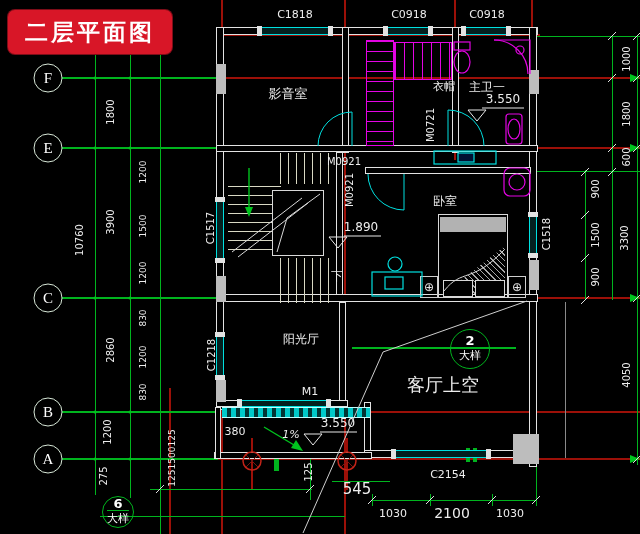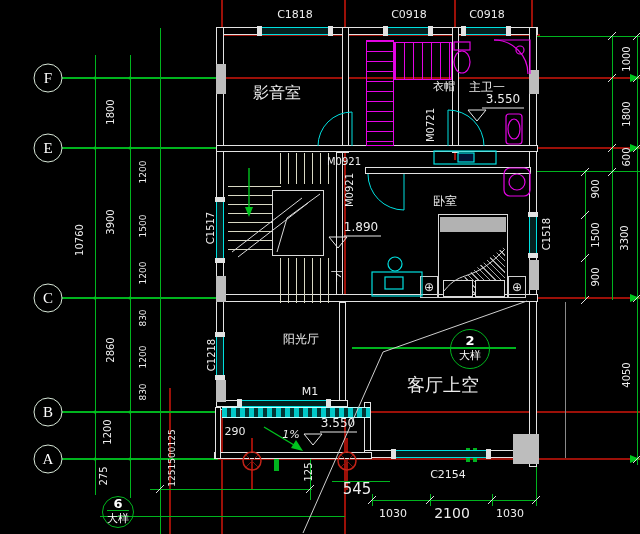--- a/index.html
+++ b/index.html
@@ -242,20 +242,21 @@
       <rect x="434" y="151" width="62" height="13"></rect>
       <rect x="458" y="153" width="16" height="9" fill="#013"></rect>
       <rect x="372" y="272" width="50" height="24"></rect>
       <rect x="385" y="277" width="18" height="12"></rect>
       <circle cx="395" cy="264" r="7"></circle>
     </g>
 
     <path d="M 444 291 C 462 268 472 284 504 250" stroke="#d8d8d8" fill="none" stroke-width="1"></path>
   </svg>
 
+  <div id="title">二层平面图</div>
 
   <div id="bubbles">
       <div class="bubble" style="left: 48px; top: 78px; width: 27px; height: 27px; font-size: 15px;">F</div>
       <div class="bubble" style="left: 48px; top: 148px; width: 27px; height: 27px; font-size: 15px;">E</div>
       <div class="bubble" style="left: 48px; top: 298px; width: 27px; height: 27px; font-size: 15px;">C</div>
       <div class="bubble" style="left: 48px; top: 412px; width: 27px; height: 27px; font-size: 15px;">B</div>
       <div class="bubble" style="left: 48px; top: 459px; width: 27px; height: 27px; font-size: 15px;">A</div>
     </div>
   <div id="callouts">
       <div class="callout" style="left: 470px; top: 349px; width: 38px; height: 38px;">
@@ -264,21 +265,21 @@
       </div>
       <div class="callout" style="left: 118px; top: 512px; width: 30px; height: 30px;">
         <div class="num">6</div>
         <div class="ref">大样</div>
       </div>
     </div>
   <div id="labels">
       <div class="lbl" style="left: 295px; top: 14px; font-size: 11px; transform: translate(-50%, -50%);">C1818</div>
       <div class="lbl" style="left: 409px; top: 14px; font-size: 11px; transform: translate(-50%, -50%);">C0918</div>
       <div class="lbl" style="left: 487px; top: 14px; font-size: 11px; transform: translate(-50%, -50%);">C0918</div>
-      <div class="lbl" style="left: 277px; top: 93px; font-size: 16px; transform: translate(-50%, -50%);">影音室</div>
+      <div class="lbl" style="left: 288px; top: 93px; font-size: 13px; transform: translate(-50%, -50%);">影音室</div>
       <div class="lbl" style="left: 420px; top: 86px; font-size: 11px; transform: translate(-50%, -50%); margin-left: 24px;">衣帽</div>
       <div class="lbl" style="left: 487px; top: 87px; font-size: 12px; transform: translate(-50%, -50%);">主卫一</div>
       <div class="lbl" style="left: 445px; top: 201px; font-size: 12px; transform: translate(-50%, -50%);">卧室</div>
       <div class="lbl" style="left: 301px; top: 339px; font-size: 12px; transform: translate(-50%, -50%);">阳光厅</div>
       <div class="lbl" style="left: 443px; top: 385px; font-size: 18px; transform: translate(-50%, -50%);">客厅上空</div>
       <div class="lbl" style="left: 344px; top: 162px; font-size: 10px; transform: translate(-50%, -50%);">M0921</div>
       <div class="lbl" style="left: 350px; top: 190px; font-size: 10px; transform: translate(-50%, -50%) rotate(-90deg);">M0921</div>
       <div class="lbl" style="left: 431px; top: 125px; font-size: 10px; transform: translate(-50%, -50%) rotate(-90deg);">M0721</div>
       <div class="lbl" style="left: 211px; top: 228px; font-size: 10px; transform: translate(-50%, -50%) rotate(-90deg);">C1517</div>
       <div class="lbl" style="left: 212px; top: 355px; font-size: 10px; transform: translate(-50%, -50%) rotate(-90deg);">C1218</div>
@@ -306,18 +307,18 @@
       <div class="lbl" style="left: 596px; top: 189px; font-size: 10px; transform: translate(-50%, -50%) rotate(-90deg);">900</div>
       <div class="lbl" style="left: 596px; top: 235px; font-size: 10px; transform: translate(-50%, -50%) rotate(-90deg);">1500</div>
       <div class="lbl" style="left: 596px; top: 277px; font-size: 10px; transform: translate(-50%, -50%) rotate(-90deg);">900</div>
       <div class="lbl" style="left: 625px; top: 238px; font-size: 10px; transform: translate(-50%, -50%) rotate(-90deg);">3300</div>
       <div class="lbl" style="left: 627px; top: 375px; font-size: 10px; transform: translate(-50%, -50%) rotate(-90deg);">4050</div>
       <div class="lbl" style="left: 393px; top: 513px; font-size: 11px; transform: translate(-50%, -50%);">1030</div>
       <div class="lbl" style="left: 452px; top: 513px; font-size: 14px; transform: translate(-50%, -50%);">2100</div>
       <div class="lbl" style="left: 510px; top: 513px; font-size: 11px; transform: translate(-50%, -50%);">1030</div>
       <div class="lbl" style="left: 357px; top: 489px; font-size: 15px; transform: translate(-50%, -50%);">545</div>
       <div class="lbl" style="left: 309px; top: 472px; font-size: 10px; transform: translate(-50%, -50%) rotate(-90deg);">125</div>
-      <div class="lbl" style="left: 235px; top: 431px; font-size: 11px; transform: translate(-50%, -50%);">290</div>
+      <div class="lbl" style="left: 235px; top: 431px; font-size: 11px; transform: translate(-50%, -50%);">380</div>
       <div class="lbl" style="left: 172px; top: 458px; font-size: 9px; transform: translate(-50%, -50%) rotate(-90deg);">1251500125</div>
       <div class="lbl it" style="left: 291px; top: 434px; font-size: 11px; transform: translate(-50%, -50%);">1%</div>
       <div class="lbl" style="left: 337px; top: 276px; font-size: 12px; transform: translate(-50%, -50%);">下</div>
     </div>
 </div>
 
 </body></html>

